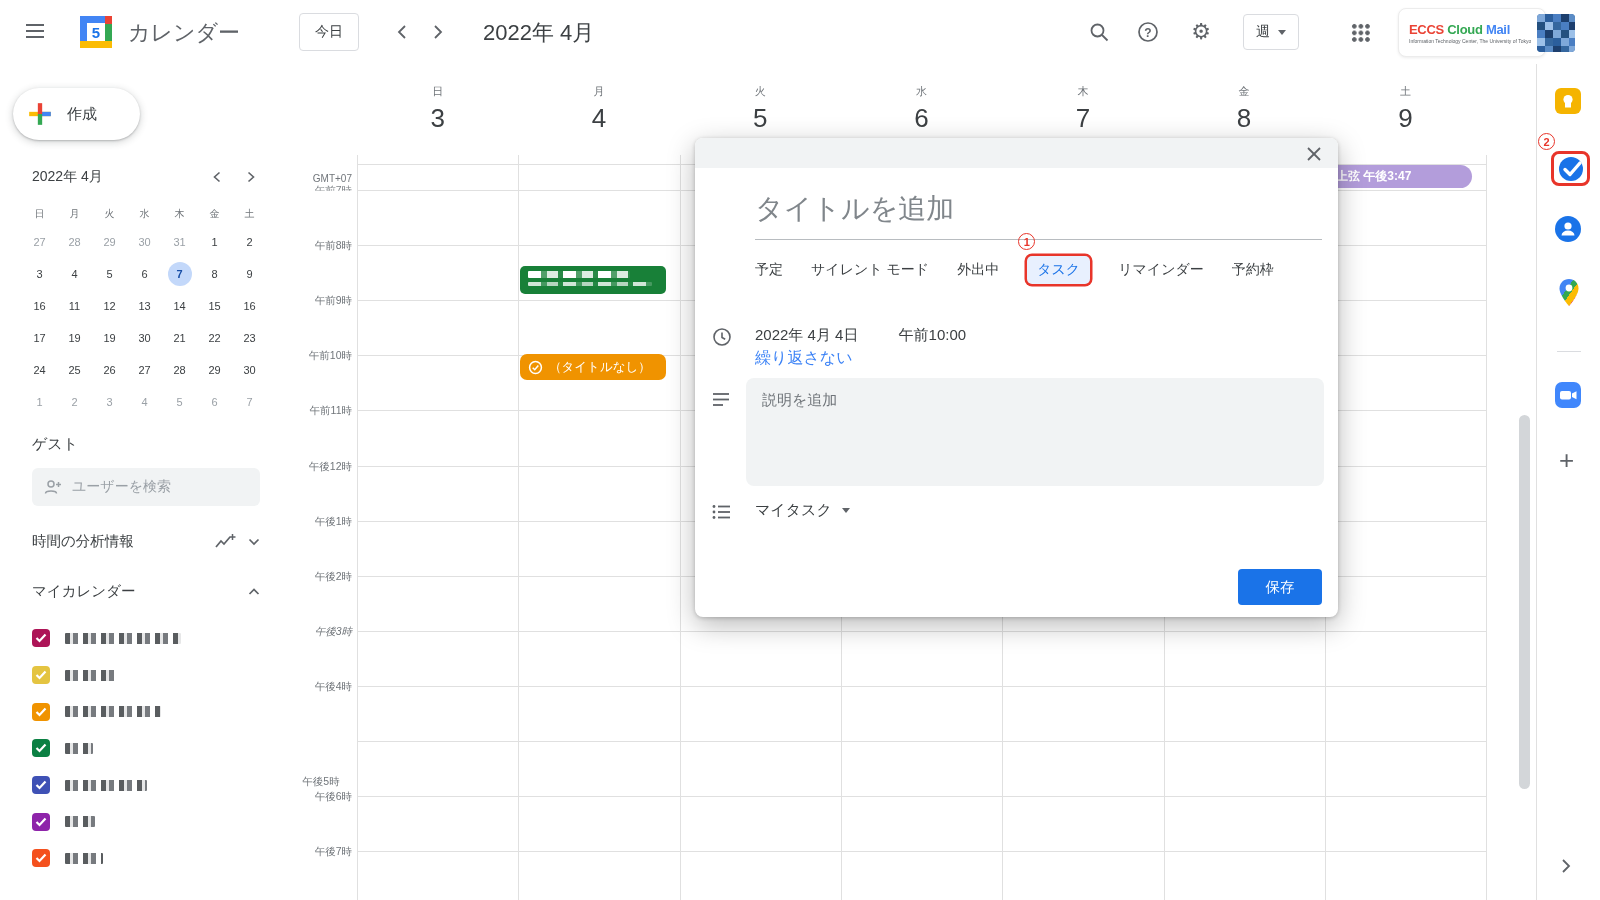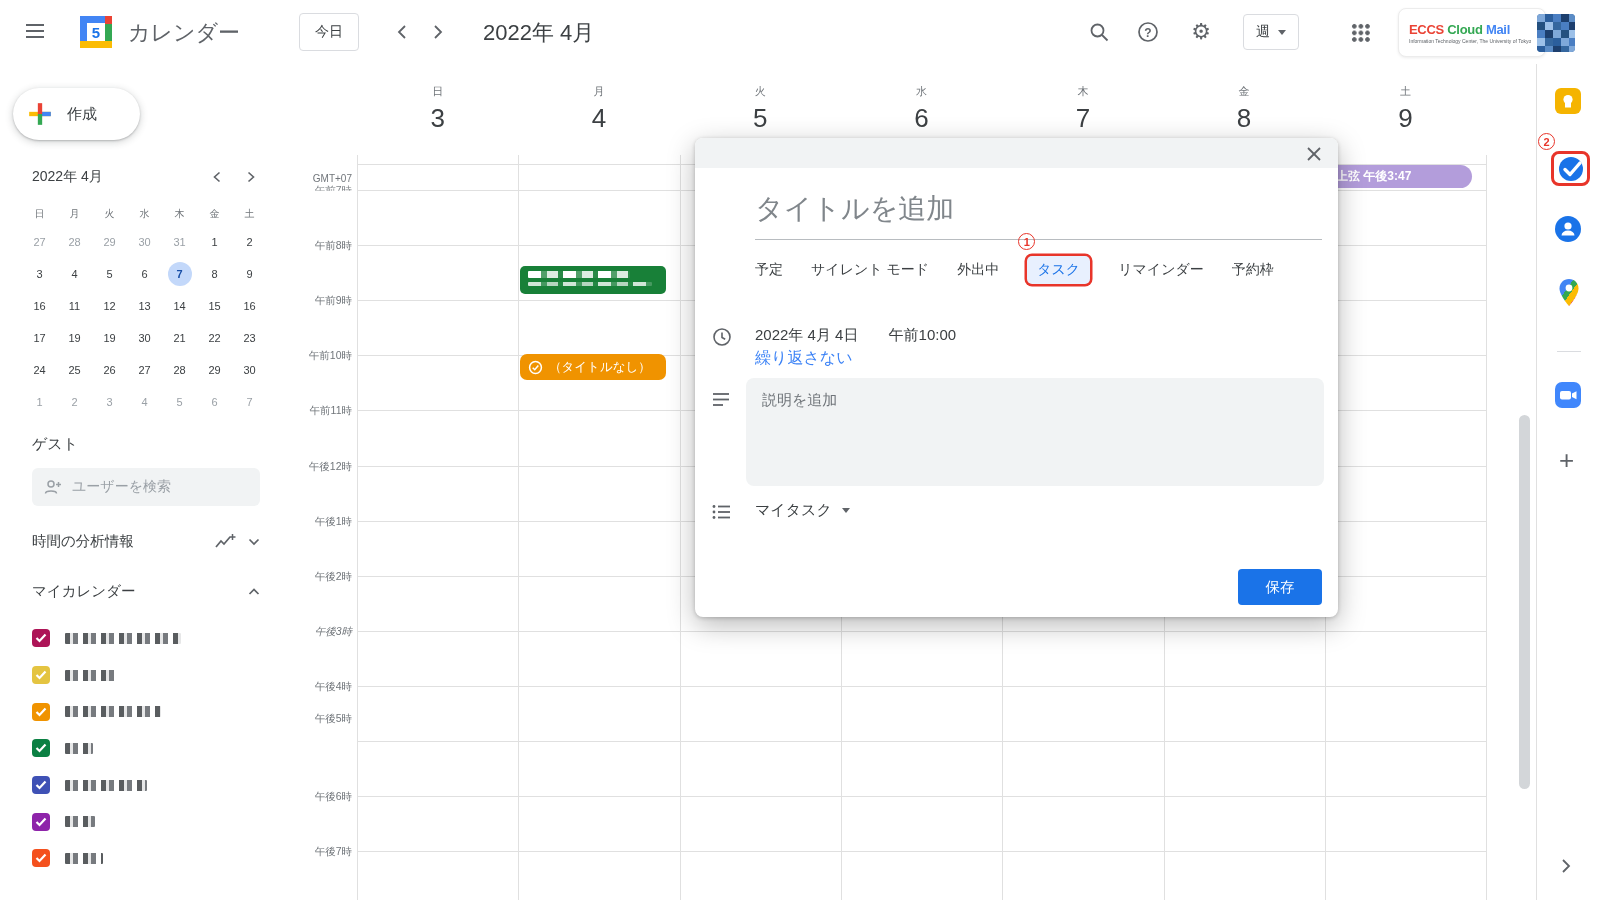--- a/index.html
+++ b/index.html
@@ -95,21 +95,21 @@
   #dlg-close{position:absolute;right:16px;top:8px;width:16px;height:16px;cursor:pointer}
   #dlg-title{position:absolute;left:60px;top:52px;font-size:28px;color:#80868b;cursor:text}
   #dlg-underline{position:absolute;left:60px;right:16px;top:101px;height:1px;background:#b8bcc0}
   #tabs{position:absolute;left:60px;top:118px;display:flex;gap:28px;align-items:center}
   .dtab{font-size:14px;color:#3c4043;cursor:pointer;white-space:nowrap}
   .dtab.sel{background:#e8f0fe;color:#1a73e8;padding:5px 10px;border-radius:5px;position:relative}
   .dtab.annotated{box-shadow:0 0 0 2.5px #e8352a}
   .dtab .num-marker{top:-23px;left:-9px}
   .dlg-icon{position:absolute;left:17px;color:#5f6368}
   #dlg-date-row{position:absolute;left:60px;top:188px;font-size:15px;color:#3c4043;cursor:pointer}
-  #dlg-time{margin-left:26px}
+  #dlg-time{margin-left:36px}
   #dlg-repeat{position:absolute;left:60px;top:210px;font-size:16px;color:#3b82f6;cursor:pointer}
   #dlg-desc{position:absolute;left:51px;top:240px;width:578px;height:108px;background:#f1f3f4;border-radius:8px;cursor:text}
   #dlg-desc .ph{padding:13px 16px;font-size:15px;color:#70757a}
   #dlg-list-row{position:absolute;left:60px;top:363px;display:flex;align-items:center;gap:10px;cursor:pointer}
   #dlg-list-row .val{font-size:15px;color:#3c4043}
   #save-btn{position:absolute;right:16px;bottom:12px;width:84px;height:36px;background:#1a73e8;color:#fff;border:none;
     border-radius:4px;font-size:14.5px;cursor:pointer;font-family:inherit}
 </style>
 </head>
 <body>
@@ -417,21 +417,21 @@
       <div class="hline" style="left: 67px; width: 1129px; top: 787.2px;"></div>
       <div class="hlabel" style="top: 175.1px;">午前8時</div>
       <div class="hlabel" style="top: 230.2px;">午前9時</div>
       <div class="hlabel" style="top: 285.3px;">午前10時</div>
       <div class="hlabel" style="top: 340.4px;">午前11時</div>
       <div class="hlabel" style="top: 395.5px;">午後12時</div>
       <div class="hlabel" style="top: 450.6px;">午後1時</div>
       <div class="hlabel" style="top: 505.7px;">午後2時</div>
       <div class="hlabel" style="top: 560.8px; font-style: italic;">午後3時</div>
       <div class="hlabel" style="top: 615.9px;">午後4時</div>
-      <div class="hlabel" style="top: 648px;">午後5時</div>
+      <div class="hlabel" style="top: 711px; text-align: center;">午後5時</div>
       <div class="hlabel" style="top: 726.1px;">午後6時</div>
       <div class="hlabel" style="top: 781.2px;">午後7時</div>
     </div>
   <div id="tz-label">GMT+07</div>
   <div class="hlabel partial" style="top:120px">午前7時</div>
 
   <div id="purple-event" style="background: rgb(179, 157, 219); font-weight: bold;">
     <span>上弦 午後3:47</span>
   </div>
 

